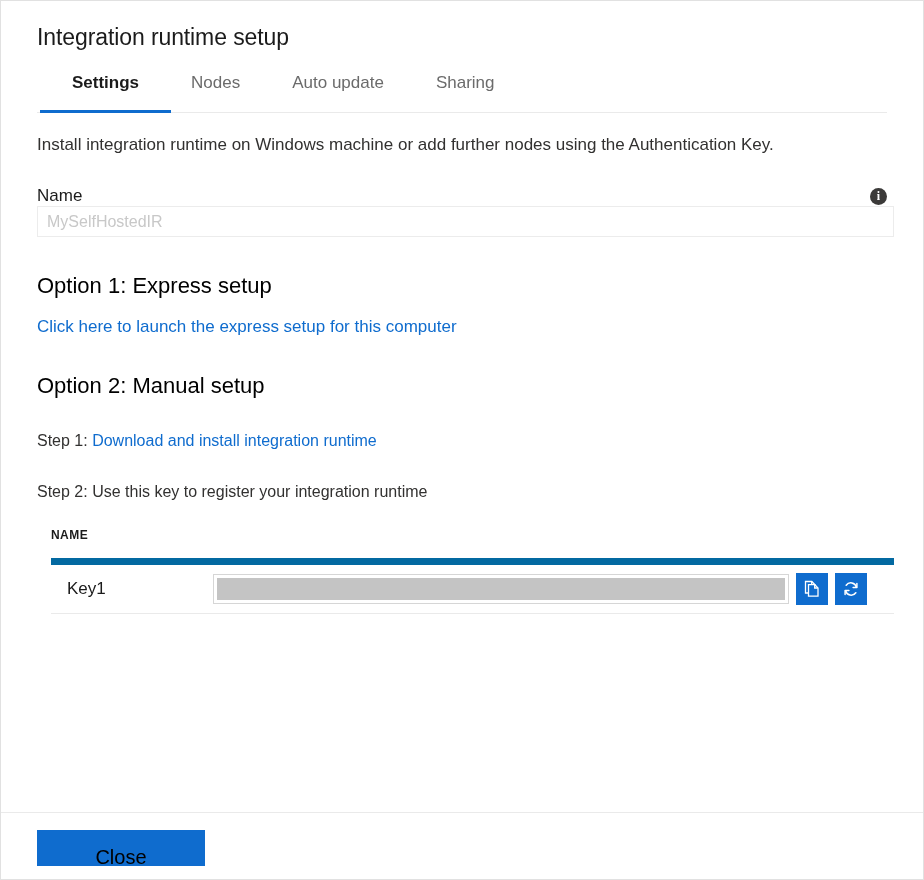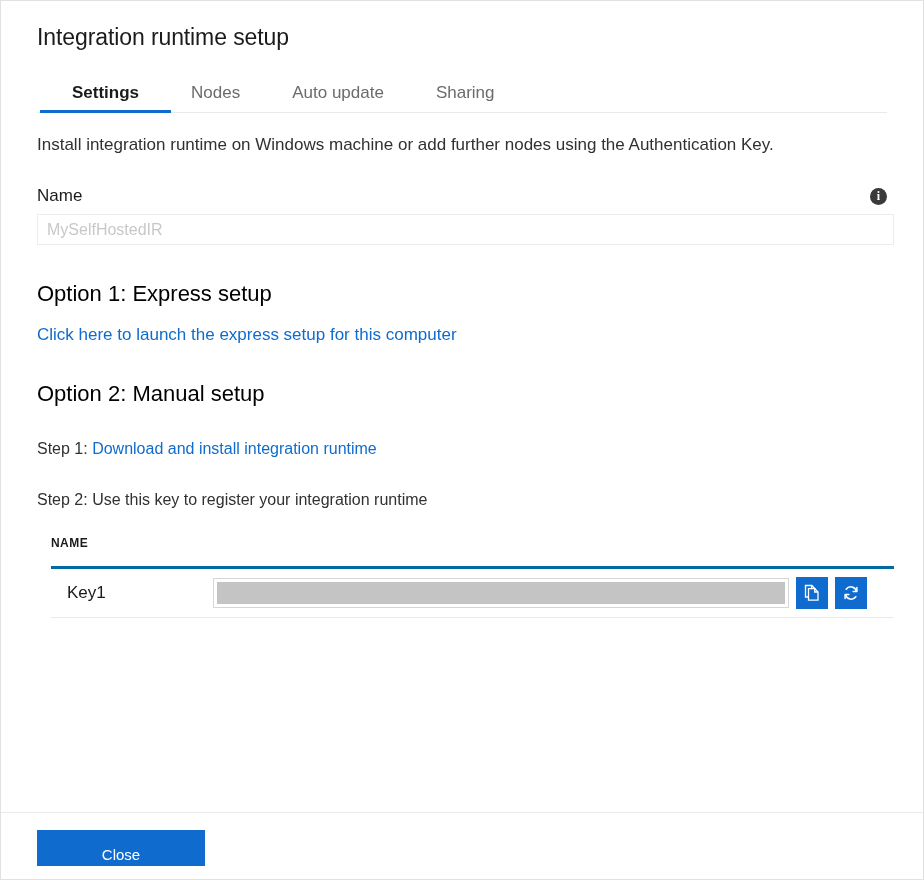--- a/index.html
+++ b/index.html
@@ -42,21 +42,21 @@
     margin-top: 20px;
     margin-left: 36px;
     margin-right: 36px;
     border-bottom: 1px solid #eaeaea;
     height: 38px;
   }
   .tab {
     position: relative;
     font-size: 17px;
     color: #6b6b6b;
-    padding: 0 0 9px 0;
+    padding: 0 0 19px 0;
     margin-right: 52px;
     cursor: pointer;
     white-space: nowrap;
   }
   .tab:first-child { margin-left: 35px; }
   .tab.active {
     color: #1b1b1b;
     font-weight: bold;
   }
   .tab.active::after {
@@ -102,21 +102,21 @@
     align-items: center;
     justify-content: center;
     cursor: pointer;
     line-height: 1;
   }
   .name-input {
     display: block;
     box-sizing: border-box;
     width: 857px;
     height: 31px;
-    margin-top: 8px;
+    margin-top: 0;
     border: 1px solid #ececec;
     background: #ffffff;
     font-family: "Liberation Sans", sans-serif;
     font-size: 16px;
     color: #c8c8c8;
     padding: 0 9px;
     outline: none;
   }
   .name-input::placeholder { color: #c8c8c8; }
 
@@ -161,21 +161,21 @@
     color: #1b1b1b;
     padding-bottom: 16px;
   }
   .col-name { width: 162px; flex: none; }
   .col-key  { flex: 1; }
 
   .key-row {
     display: flex;
     align-items: center;
     height: 48px;
-    border-top: 3px solid #0369a1;
+    border-top: 7px solid #0369a1;
   }
   .key-row:last-of-type { border-bottom: 1px solid #eaeaea; }
   .key-row-name {
     width: 162px;
     flex: none;
     font-size: 17px;
     color: #1b1b1b;
     padding-left: 16px;
     box-sizing: border-box;
   }
@@ -219,24 +219,24 @@
     height: 1px;
     background: #eaeaea;
   }
   .close-button {
     position: absolute;
     left: 36px;
     top: 829px;
     width: 168px;
     height: 36px;
     background: #0f6cce;
-    color: #ffffff;
+    color: #000000;
     border: none;
     font-family: "Liberation Sans", sans-serif;
-    font-size: 15px;
+    font-size: 20px;
     cursor: pointer;
     padding: 16px;
   }
 </style>
 </head>
 <body>
 
 <div class="window">
 
   <div class="page-title">Integration runtime setup</div>

